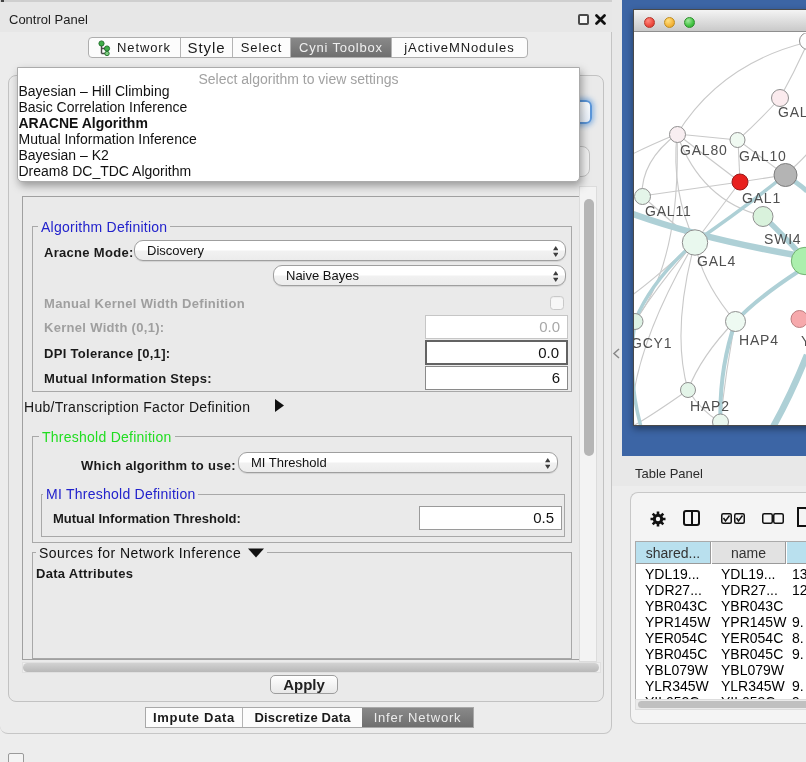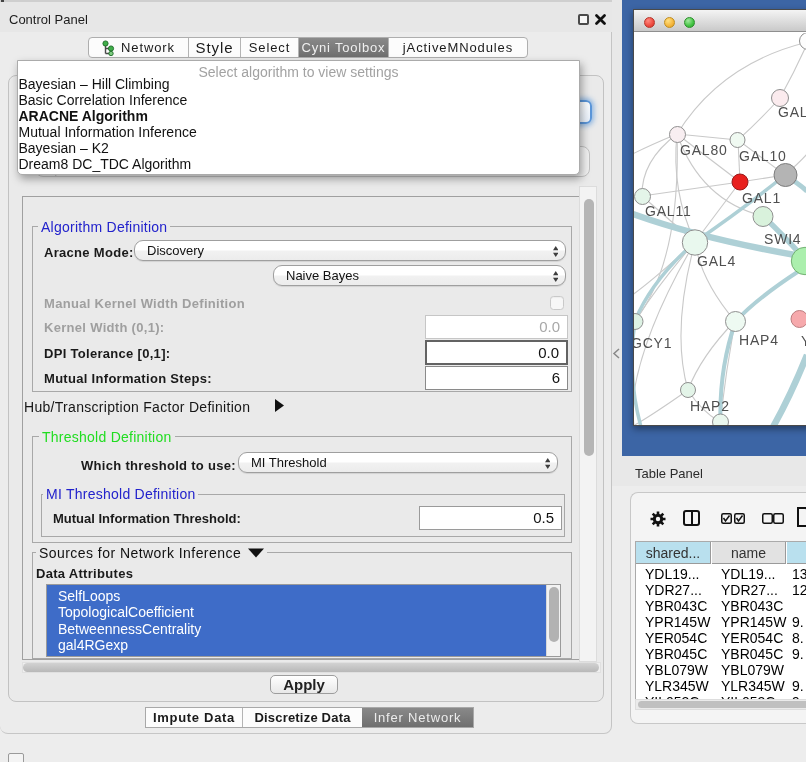--- a/index.html
+++ b/index.html
@@ -30,31 +30,31 @@
   <div class="abs" style="left:1px;top:0;width:3px;height:5px;background:#444;"></div>
 
   <div class="abs" style="left:0;top:2px;width:612px;height:30px;background:#e7e7e7;"></div>
   <div class="abs n13" style="left:9px;top:12px;color:#1d1d1d;">Control Panel</div>
   <div class="abs" style="left:578px;top:14px;width:11px;height:11px;border:2px solid #4a4a4a;border-radius:2px;background:#f6f6f6;"></div>
   <svg class="abs" style="left:595px;top:14px;" width="11" height="11" viewBox="0 0 11 11">
     <path d="M1.5 1.5 L9.5 9.5 M9.5 1.5 L1.5 9.5" stroke="#111" stroke-width="2.7" stroke-linecap="round"></path>
   </svg>
 
   <div class="abs" id="toptabs" style="left:88px;top:37px;width:440px;height:21px;background:#fcfcfc;border:1px solid #aeaeae;border-radius:4px;overflow:hidden;display:flex;">
-    <div style="width:100px;border-right:1px solid #b4b4b4;display:flex;align-items:center;justify-content:center;font-size:13px;letter-spacing:0.9px;color:#1a1a1a;">
+    <div style="width:92px;border-right:1px solid #b4b4b4;display:flex;align-items:center;justify-content:center;font-size:13px;letter-spacing:0.9px;color:#1a1a1a;">
       <svg width="14" height="16" viewBox="0 0 14 16" style="margin-right:5px;">
         <path d="M3.5 5 L3.5 13.5 M3.5 8.5 L8.5 8.5 M3.5 13.5 L8.5 13.5" stroke="#4a4a4a" stroke-width="1.4" fill="none"></path>
         <circle cx="3.5" cy="3.5" r="2.6" fill="#3fae49" stroke="#1e6b28" stroke-width="0.9"></circle>
         <circle cx="9" cy="8.5" r="2.6" fill="#3fae49" stroke="#1e6b28" stroke-width="0.9"></circle>
         <circle cx="9" cy="13.5" r="2.2" fill="#7ccb7f" stroke="#1e6b28" stroke-width="0.9"></circle>
       </svg>
       Network</div>
     <div style="width:52px;border-right:1px solid #b4b4b4;display:flex;align-items:center;justify-content:center;font-size:15px;letter-spacing:0.9px;color:#1a1a1a;">Style</div>
     <div style="width:58px;border-right:1px solid #b4b4b4;display:flex;align-items:center;justify-content:center;font-size:13px;letter-spacing:0.9px;color:#1a1a1a;">Select</div>
-    <div style="width:89px;display:flex;align-items:center;justify-content:center;font-size:13px;letter-spacing:0.8px;color:#f0f0f0;background:linear-gradient(#898989,#6f6f6f);">Cyni Toolbox</div>
+    <div style="width:100px;display:flex;align-items:center;justify-content:center;font-size:13px;letter-spacing:0.8px;color:#f0f0f0;background:linear-gradient(#898989,#6f6f6f);">Cyni Toolbox</div>
     <div style="flex:1;border-left:1px solid #b4b4b4;display:flex;align-items:center;justify-content:center;font-size:13px;letter-spacing:0.9px;color:#1a1a1a;">jActiveMNodules</div>
   </div>
 
   <div class="abs" style="left:8px;top:75px;width:596px;height:627px;background:#eaeaea;border:1px solid #c2c2c2;border-radius:8px;"></div>
 
   <div class="abs" style="left:570px;top:100px;width:22px;height:24px;border-radius:6px;background:linear-gradient(#fbfdff,#e8f0fa);border:2px solid #5b96d9;box-shadow:0 0 5px 2px rgba(85,150,220,0.6);"></div>
 
   <div class="abs" style="left:35px;top:146px;width:555px;height:31px;border:1px solid #c2c2c2;border-radius:8px;background:#f1f1f1;color:#c6c6c6;font-size:13px;padding:16px 0 0 14px;overflow:hidden;letter-spacing:0.3px;">galFiltered.sif default node</div>
 
   <div class="groupbox" style="left:22px;top:196px;width:558px;height:464px;border-color:#a0a0a0;"></div>
@@ -90,61 +90,55 @@
   <div class="tf" style="left:425px;top:366px;width:143px;height:24px;border:1px solid #8a8a8a;line-height:22px;">6</div>
 
   <div class="abs" style="left:24px;top:399px;font-size:14px;letter-spacing:0.3px;color:#161616;">Hub/Transcription Factor Definition</div>
   <svg class="abs" style="left:274px;top:399px;" width="11" height="13" viewBox="0 0 11 13">
       <path d="M1 0 L10 6.5 L1 13 Z" fill="#111"></path>
     </svg>
 
   <div class="groupbox" style="left:32px;top:436px;width:540px;height:107px;"></div>
   <div class="grouplabel" style="left:39px;top:429px;color:#21dd21;">Threshold Definition</div>
 
-  <div class="abs b13" style="left:81px;top:458px;">Which threshold to use:</div>
+  <div class="abs b13" style="left:81px;top:458px;">Which algorithm to use:</div>
   <div class="combo" style="left:238px;top:452px;width:320px;">MI Threshold
     <svg class="stepper" viewBox="0 0 5.5 11">
         <path d="M2.75 0 L5.5 4.2 L0 4.2 Z" fill="#3e3e3e"></path>
         <path d="M2.75 11 L5.5 6.8 L0 6.8 Z" fill="#3e3e3e"></path>
       </svg>
   </div>
 
   <div class="groupbox" style="left:41px;top:494px;width:524px;height:43px;"></div>
   <div class="grouplabel" style="left:43px;top:486px;color:#2222cc;">MI Threshold Definition</div>
   <div class="abs b13" style="left:53px;top:511px;letter-spacing:0;">Mutual Information Threshold:</div>
   <div class="tf" style="left:419px;top:506px;width:143px;height:24px;border:1px solid #9a9a9a;line-height:22px;">0.5</div>
 
   <div class="groupbox" style="left:32px;top:552px;width:540px;height:107px;"></div>
   <div class="grouplabel" style="left:36px;top:545px;color:#111;letter-spacing:0.45px;">Sources for Network Inference <svg width="16" height="10" viewBox="0 0 16 10" style="margin-left:3px;">
         <path d="M0 0.5 L16 0.5 L8 9.5 Z" fill="#111"></path>
       </svg></div>
   <div class="abs b13" style="left:36px;top:566px;">Data Attributes</div>
 
-  <div class="abs" style="left:46px;top:584px;width:515px;height:73px;background:#3e6cc8;border:1px solid #9a9a9a;">
-    <div style="position:absolute;left:11px;top:3px;font-size:14px;color:#fff;line-height:16.3px;">SelfLoops<br>TopologicalCoefficient<br>BetweennessCentrality<br>gal4RGexp</div>
-    <div style="position:absolute;right:0;top:0;width:14px;height:71px;background:#f2f2f2;border-left:1px solid #d8d8d8;">
-      <div style="position:absolute;left:1.5px;top:2px;width:10px;height:55px;background:#b2b2b2;border-radius:5px;"></div>
-    </div>
-  </div>
 
   <div class="abs" style="left:579px;top:186px;width:18px;height:476px;background:#f3f3f3;border:1px solid #dcdcdc;"></div>
   <div class="abs" style="left:584px;top:199px;width:9.5px;height:257px;background:#b5b5b5;border-radius:5px;"></div>
 
   <div class="abs" style="left:22px;top:662px;width:579px;height:11px;background:#efefef;border:1px solid #e0e0e0;"></div>
   <div class="abs" style="left:23px;top:663px;width:576px;height:9px;background:linear-gradient(#d2d2d2,#b8b8b8);border-radius:5px;"></div>
 
   <div class="abs" style="left:270px;top:675px;width:68px;height:19px;border:1px solid #9d9d9d;border-radius:5px;background:linear-gradient(#ffffff,#e8e8e8);text-align:center;font-size:15px;font-weight:bold;color:#222;line-height:17px;">Apply</div>
 
   <div class="abs" style="left:145px;top:707px;width:329px;height:21px;background:#fcfcfc;border:1px solid #a8a8a8;border-radius:0;overflow:hidden;display:flex;">
     <div style="width:97px;border-right:1px solid #b4b4b4;display:flex;align-items:center;justify-content:center;font-size:13px;letter-spacing:0.7px;color:#1a1a1a;font-weight:bold;">Impute Data</div>
     <div style="width:119px;display:flex;align-items:center;justify-content:center;font-size:13px;letter-spacing:0.2px;color:#1a1a1a;font-weight:bold;">Discretize Data</div>
     <div style="flex:1;display:flex;align-items:center;justify-content:center;font-size:13px;letter-spacing:0.8px;color:#ececec;background:linear-gradient(#898989,#6f6f6f);">Infer Network</div>
   </div>
 
-  <div class="abs" style="left:17px;top:60px;width:563px;height:115px;background:#ffffff;border:1px solid #ababab;border-radius:0 0 5px 5px;box-shadow:2px 4px 8px rgba(0,0,0,0.35);font-size:14px;color:#111;overflow:hidden;">
+  <div class="abs" style="left:17px;top:67px;width:563px;height:115px;background:#ffffff;border:1px solid #ababab;border-radius:0 0 5px 5px;box-shadow:2px 4px 8px rgba(0,0,0,0.35);font-size:14px;color:#111;overflow:hidden;">
     <div style="text-align:center;color:#a2a2a2;padding-top:3px;height:16px;">Select algorithm to view settings</div>
     <div style="padding-left:0.5px;line-height:15.9px;">
       Bayesian – Hill Climbing<br>
       Basic Correlation Inference<br>
       <b>ARACNE Algorithm</b><br>
       Mutual Information Inference<br>
       Bayesian – K2<br>
       Dream8 DC_TDC Algorithm
     </div>
   </div>

